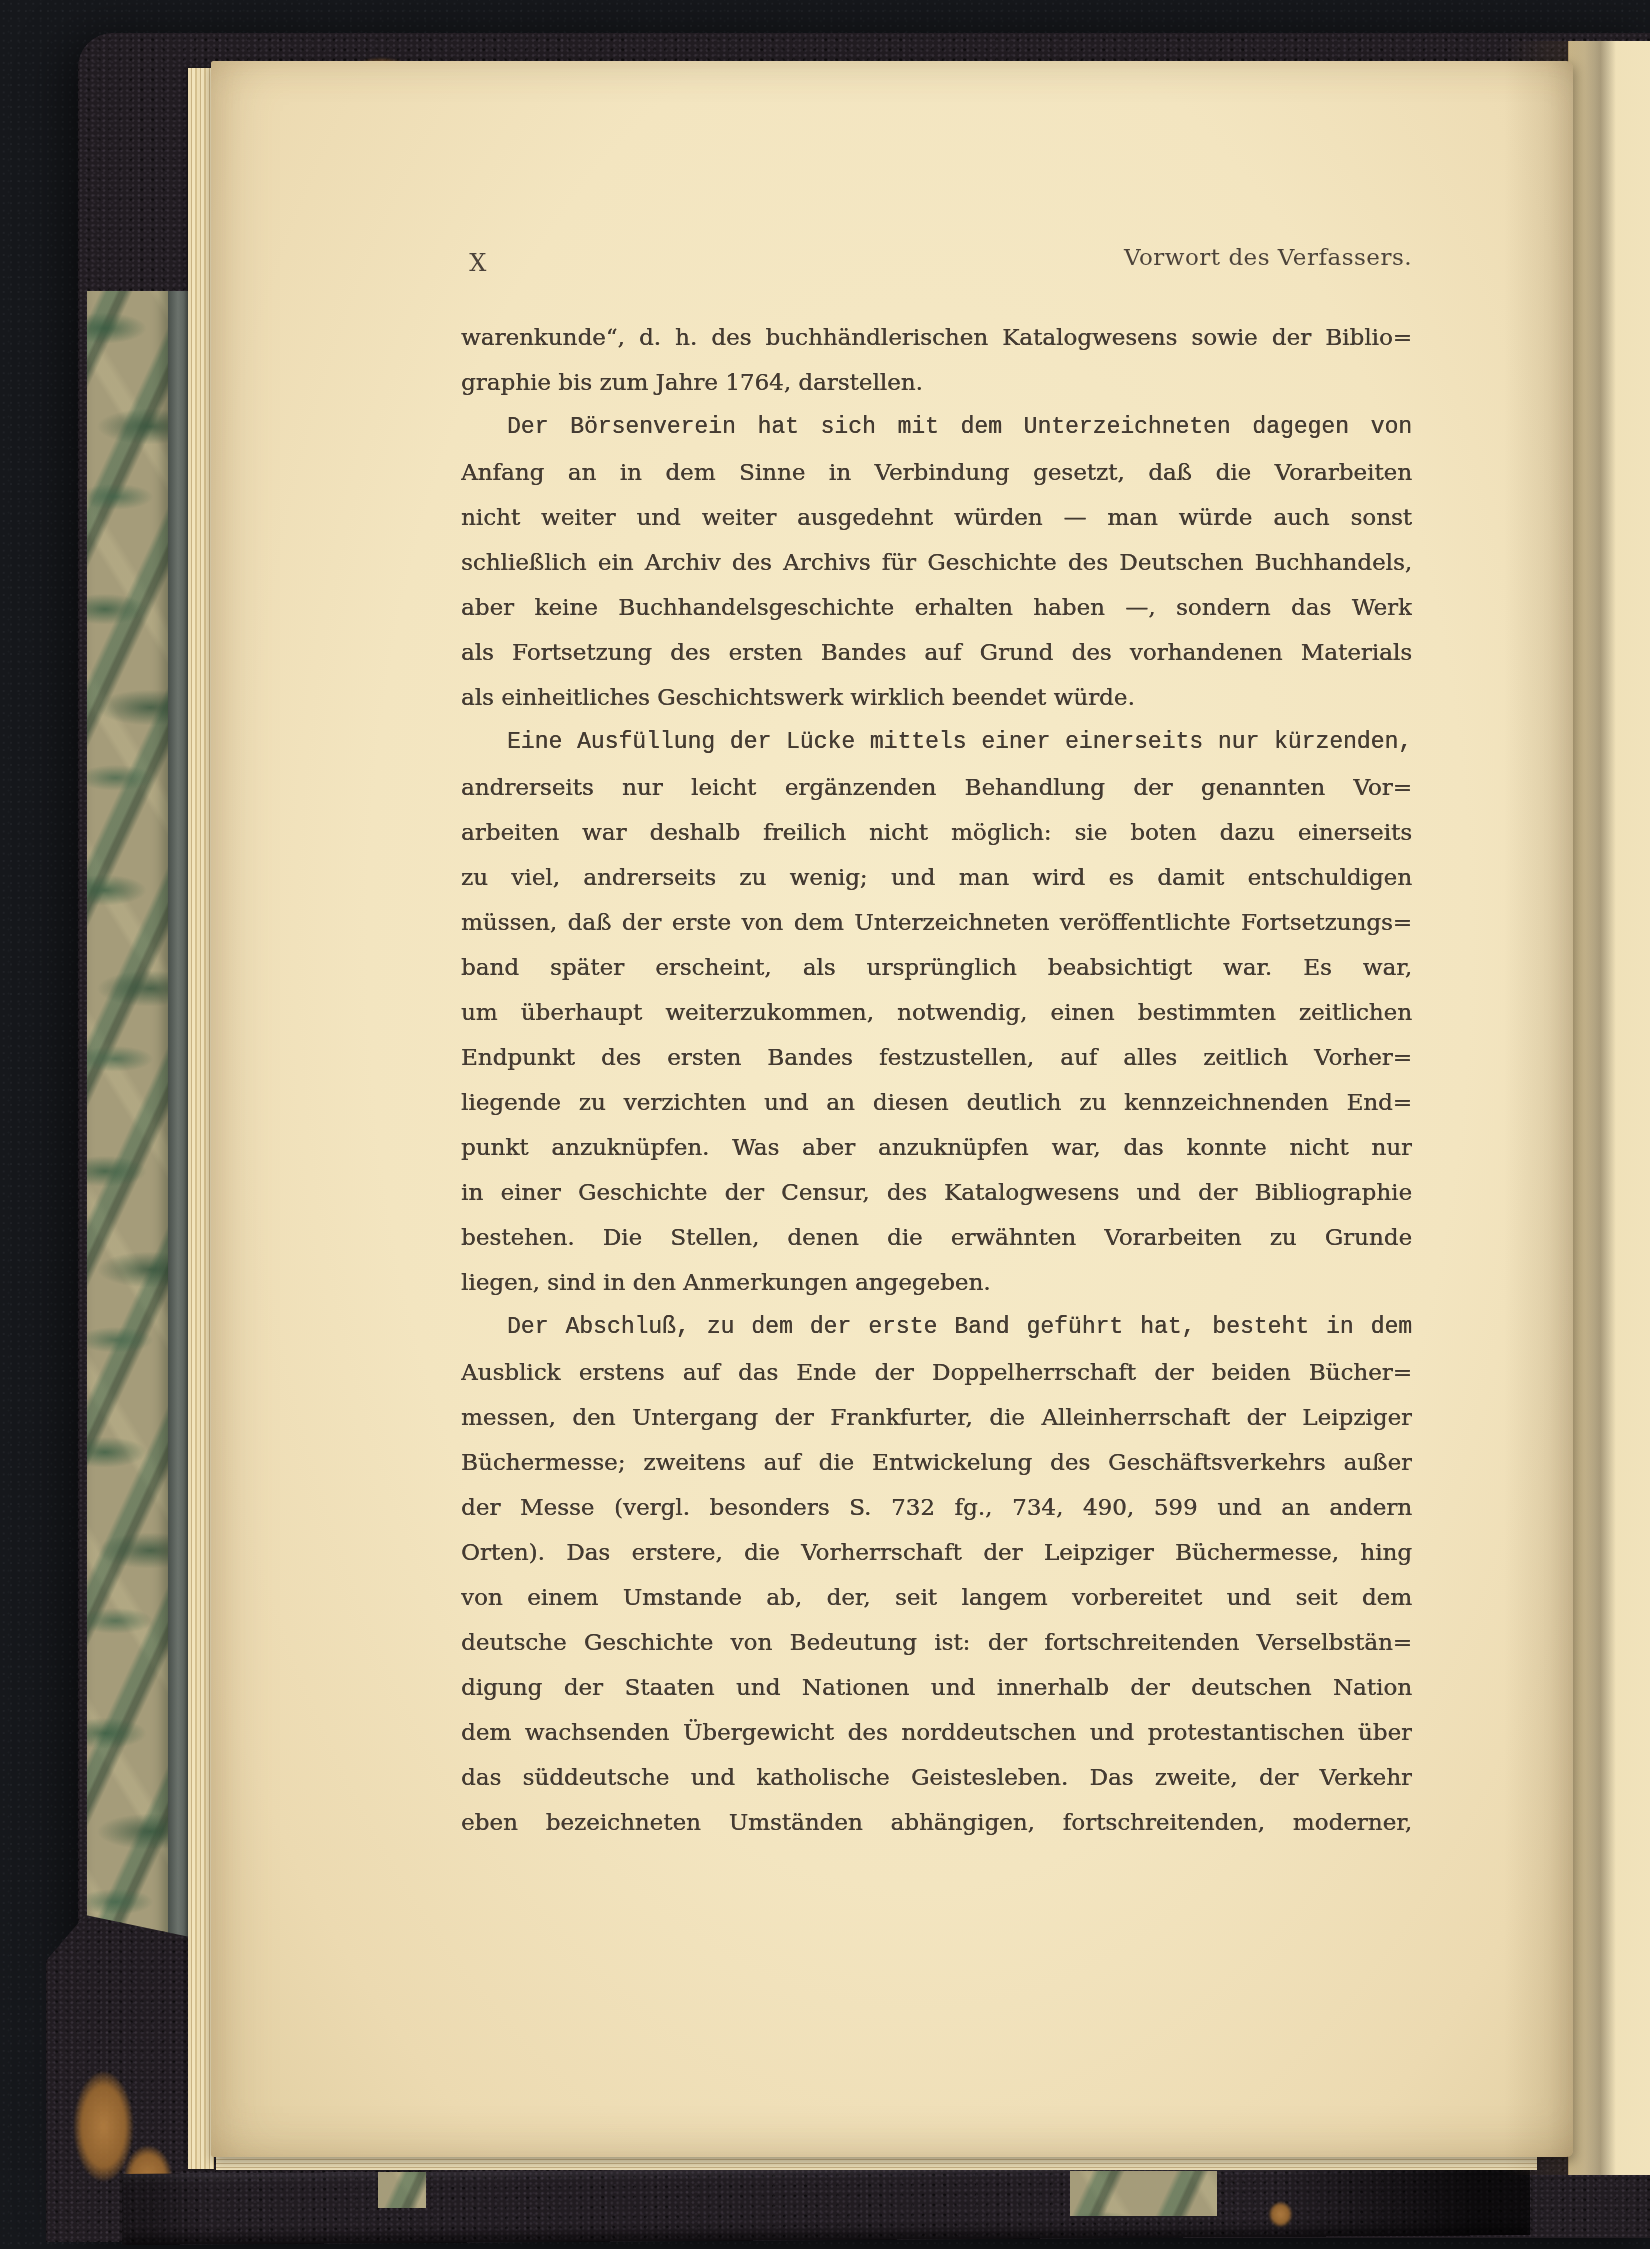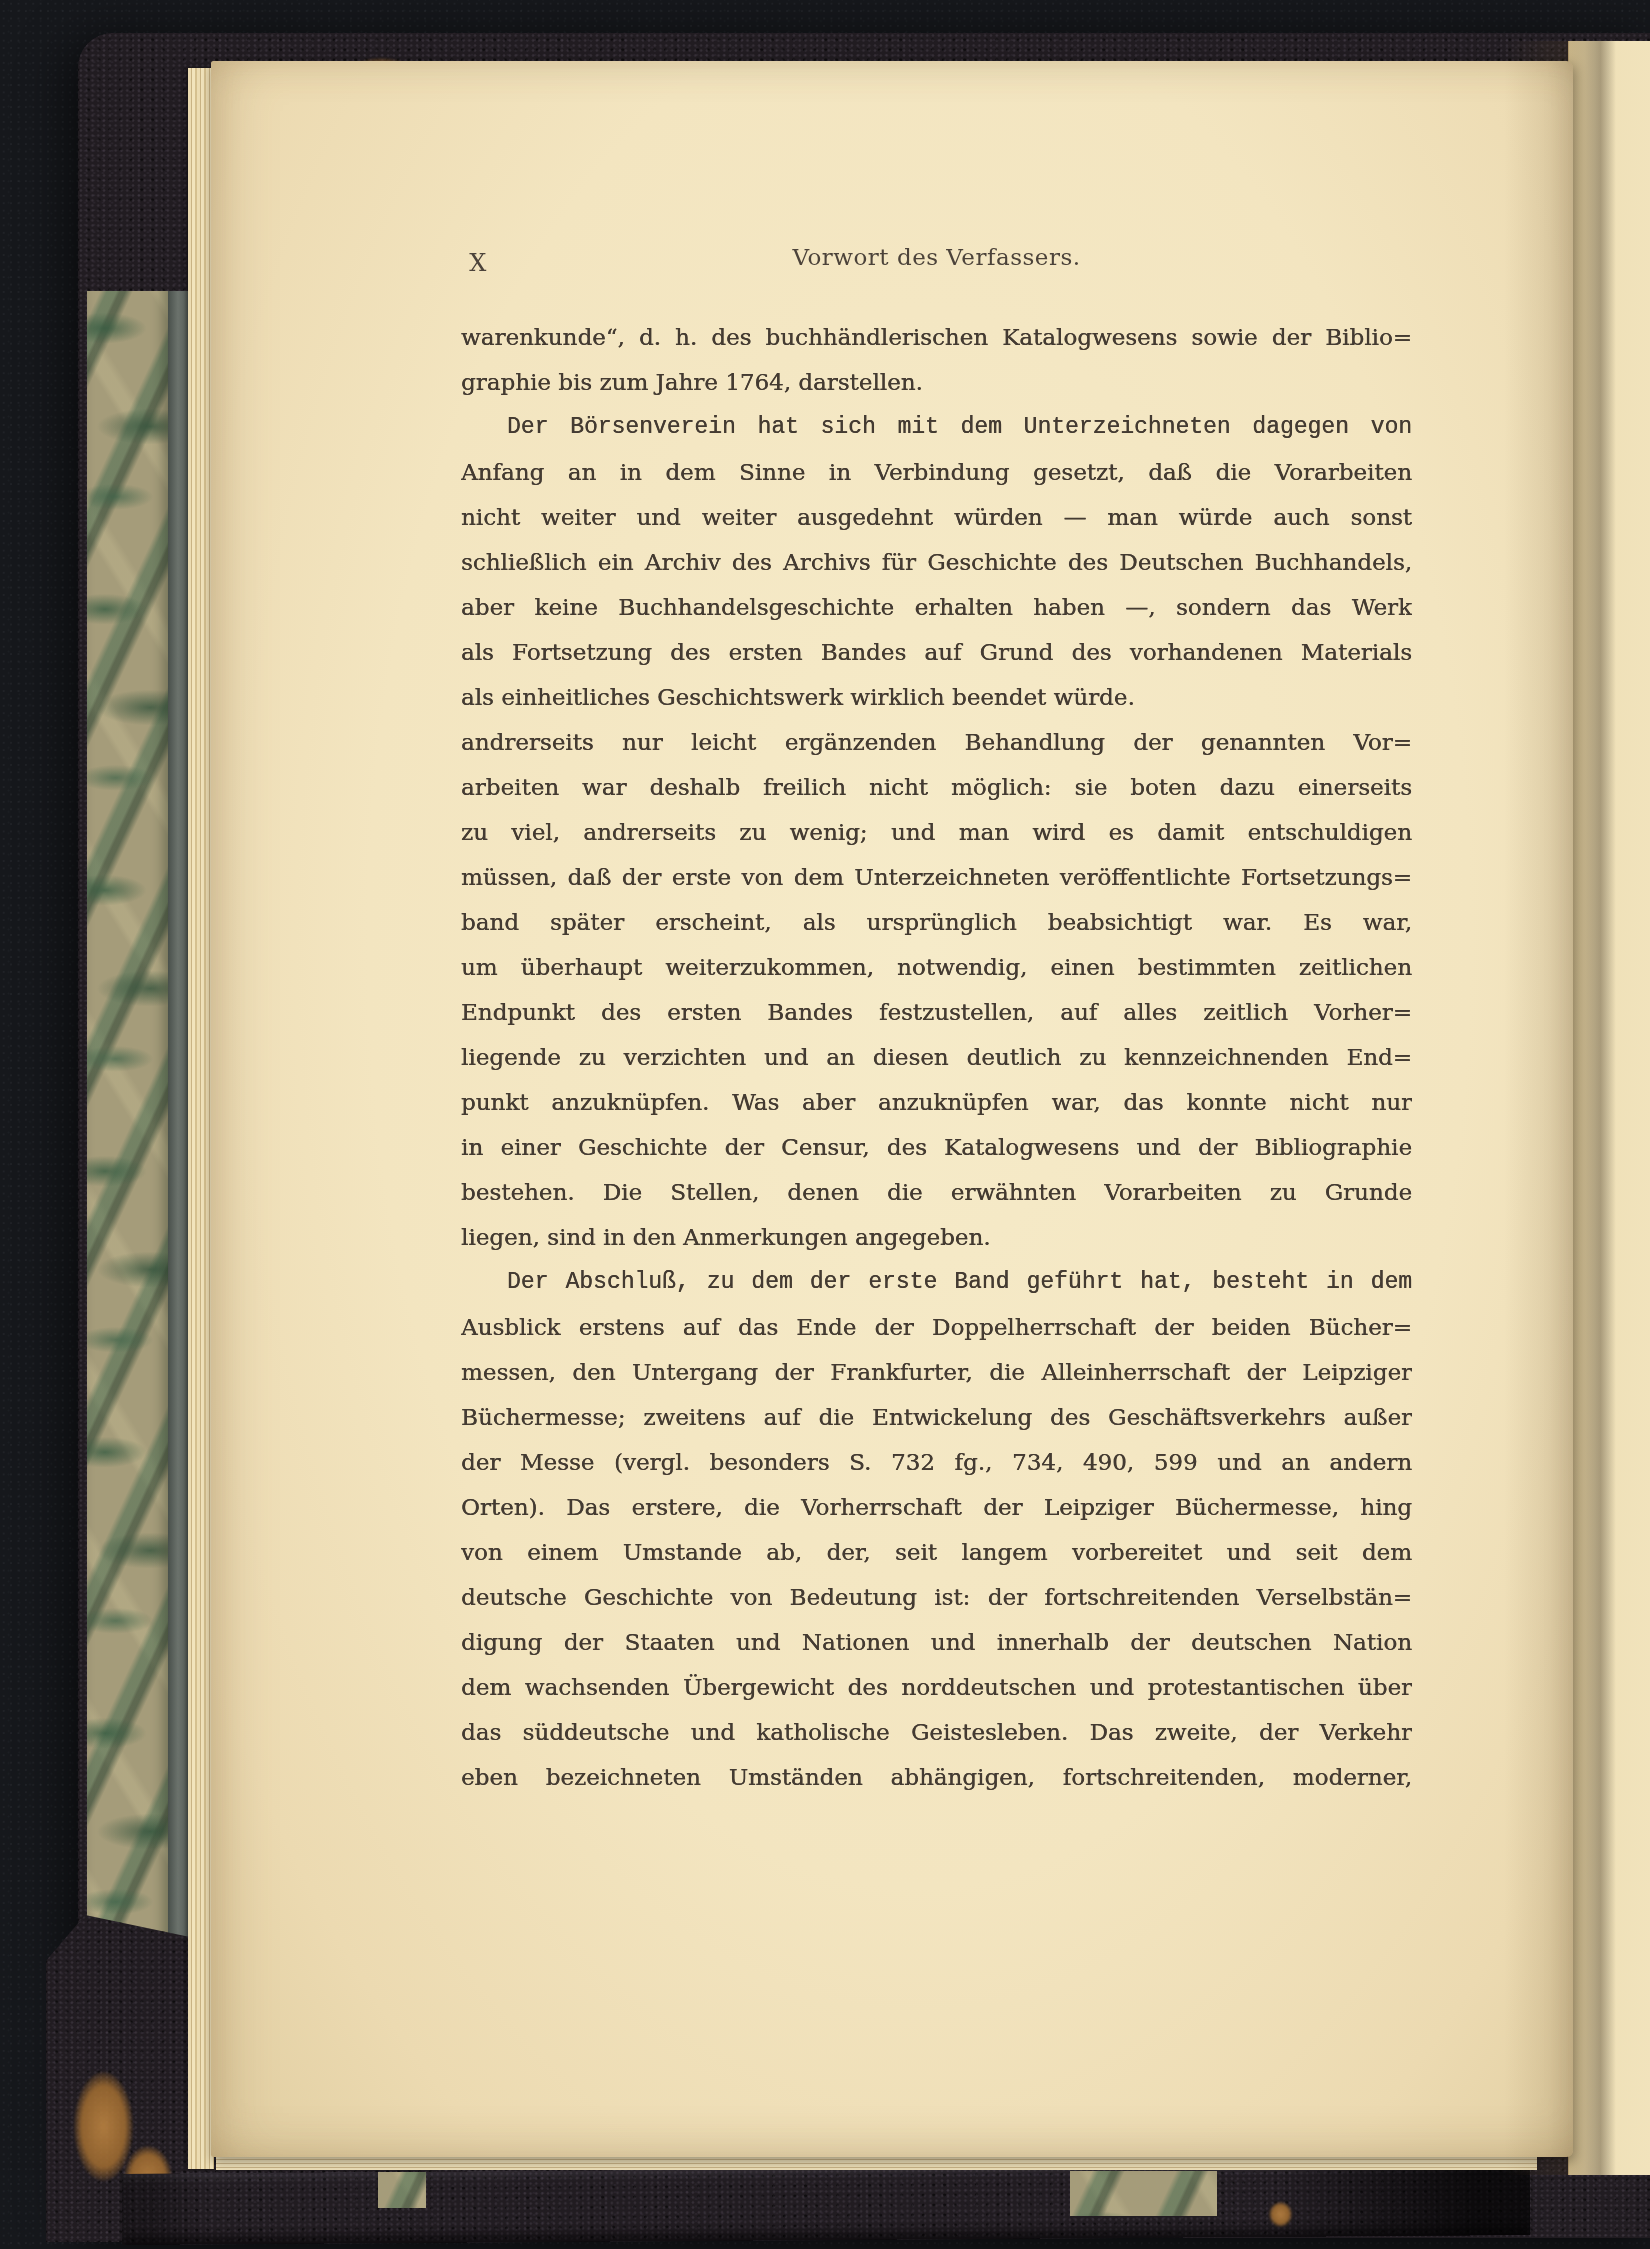--- a/index.html
+++ b/index.html
@@ -97,21 +97,21 @@
     position:absolute; border-radius:50%;
     background:radial-gradient(ellipse at center,#bc8442 0%,#9c6a31 52%,rgba(130,85,40,0) 74%);
     filter:blur(1.2px); opacity:0.9;
   }
   .textblock {
     position:absolute; left:461px; top:244px; width:951px;
     color:#443b32;
   }
   .pghead { position:relative; height:38px; }
   .pagenum { position:absolute; left:8.3px; top:5px; font-size:24px; letter-spacing:1.2px; color:#4c433a; }
-  .runhead { text-align:center; font-size:23px; letter-spacing:0.5px; color:#4c433a; }
+  .runhead { text-align:right; font-size:23px; letter-spacing:0.5px; color:#4c433a; }
   .bodytext { margin-top:33px; font-size:23px; line-height:45px;
     text-shadow:0.3px 0 0 currentColor; }
   .tl { text-align:justify; text-align-last:justify; height:45px; overflow:hidden; }
   .tl.endp { text-align-last:left; }
   .tl.ind { padding-left:46px;font-family:Liberation Mono, monospace; }
 </style>
 </head>
 <body>
 
 <div class="scene">
@@ -152,20 +152,21 @@
     <div class="bodytext">
       <div class="tl">warenkunde“, d. h. des buchhändlerischen Katalogwesens sowie der Biblio=</div>
       <div class="tl endp">graphie bis zum Jahre 1764, darstellen.</div>
       <div class="tl ind">Der Börsenverein hat sich mit dem Unterzeichneten dagegen von</div>
       <div class="tl">Anfang an in dem Sinne in Verbindung gesetzt, daß die Vorarbeiten</div>
       <div class="tl">nicht weiter und weiter ausgedehnt würden — man würde auch sonst</div>
       <div class="tl">schließlich ein Archiv des Archivs für Geschichte des Deutschen Buchhandels,</div>
       <div class="tl">aber keine Buchhandelsgeschichte erhalten haben —, sondern das Werk</div>
       <div class="tl">als Fortsetzung des ersten Bandes auf Grund des vorhandenen Materials</div>
       <div class="tl endp">als einheitliches Geschichtswerk wirklich beendet würde.</div>
+      <div class="tl ind">Eine Ausfüllung der Lücke mittels einer einerseits nur kürzenden,</div>
       <div class="tl">andrerseits nur leicht ergänzenden Behandlung der genannten Vor=</div>
       <div class="tl">arbeiten war deshalb freilich nicht möglich: sie boten dazu einerseits</div>
       <div class="tl">zu viel, andrerseits zu wenig; und man wird es damit entschuldigen</div>
       <div class="tl">müssen, daß der erste von dem Unterzeichneten veröffentlichte Fortsetzungs=</div>
       <div class="tl">band später erscheint, als ursprünglich beabsichtigt war. Es war,</div>
       <div class="tl">um überhaupt weiterzukommen, notwendig, einen bestimmten zeitlichen</div>
       <div class="tl">Endpunkt des ersten Bandes festzustellen, auf alles zeitlich Vorher=</div>
       <div class="tl">liegende zu verzichten und an diesen deutlich zu kennzeichnenden End=</div>
       <div class="tl">punkt anzuknüpfen. Was aber anzuknüpfen war, das konnte nicht nur</div>
       <div class="tl">in einer Geschichte der Censur, des Katalogwesens und der Bibliographie</div>

